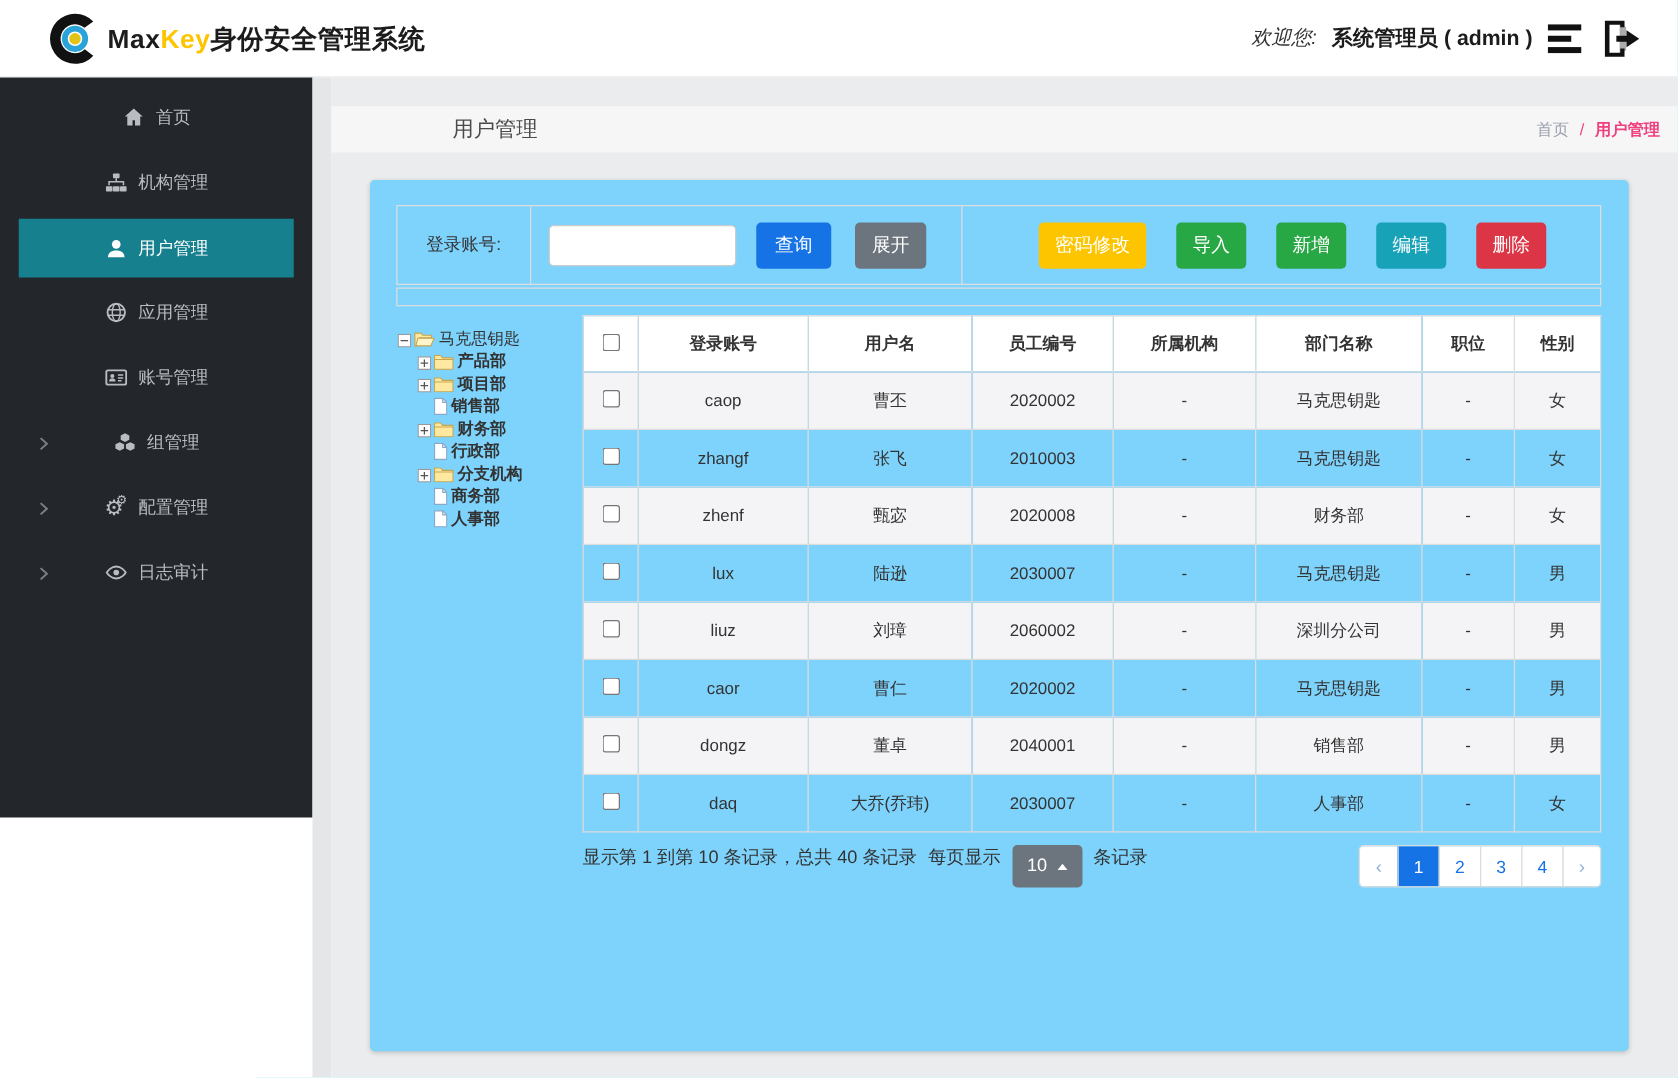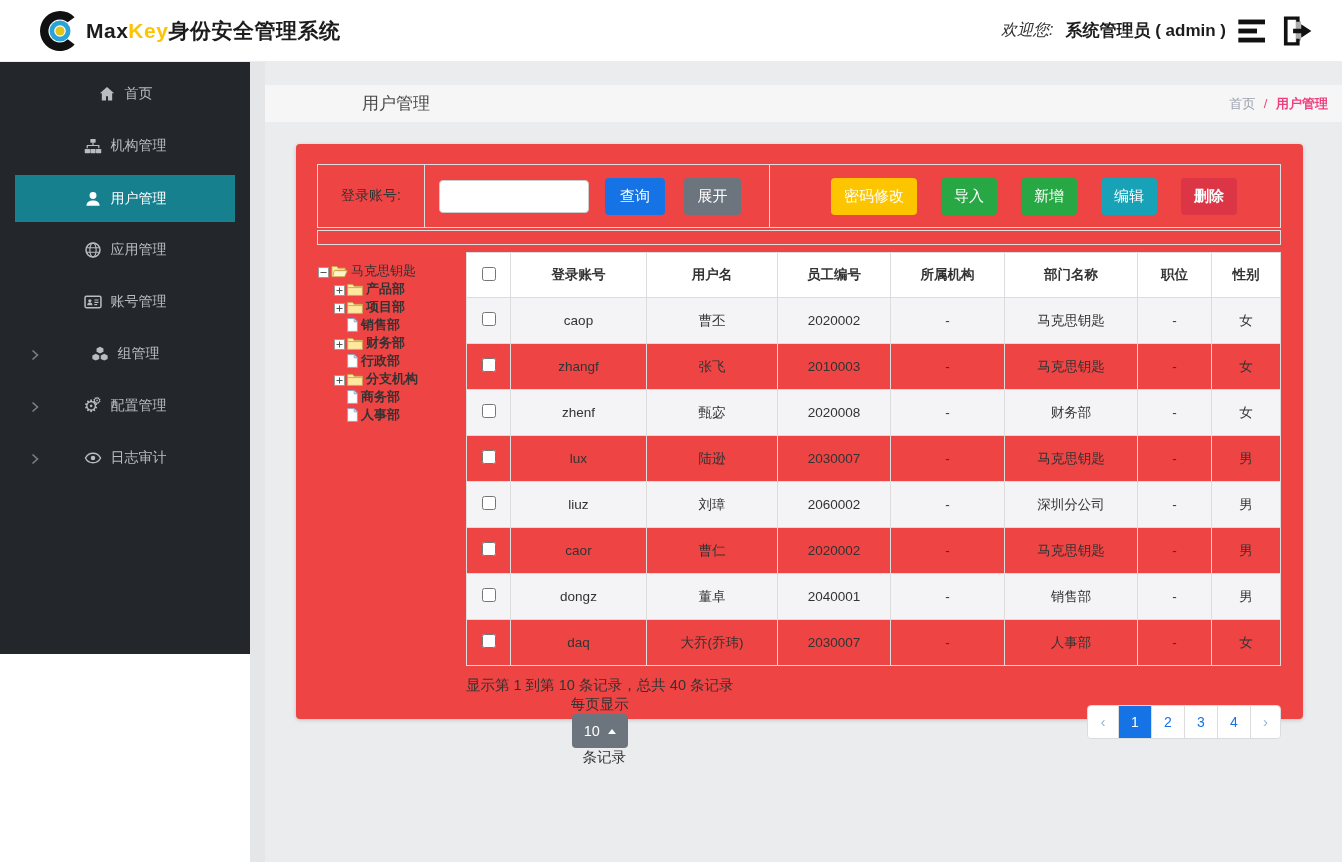--- a/index.html
+++ b/index.html
@@ -39,21 +39,21 @@
   
   .page-head { height:37px; margin-top:23px; background:#f6f6f7; display:flex;
     align-items:center; padding:0 14px 0 97px; }
   .page-title { font-size:17px; color:#4a4a4a; }
   .breadcrumb { margin-left:auto; font-size:13px; }
   .crumb-home { color:#9aa1ac; cursor:pointer; }
   .crumb-sep { color:#ef3f7e; margin:0 5px; }
   .crumb-cur { color:#ef3f7e; font-weight:bold; }
 
   
-  .card { margin:22px 39px 0 31px; height:575px; background:#ef4444; border-radius:4px;
+  .card { margin:22px 39px 0 31px; height:697px; background:#7dd3fc; border-radius:4px;
     box-shadow:0 1px 4px rgba(0,0,0,.18); padding:20px 22px 0 21px; }
 
   .search-panel { height:64px; border:1px solid #ddd; display:flex; align-items:center; }
   .search-label-cell { width:107px; align-self:stretch; display:flex; align-items:center;
     justify-content:center; border-right:1px solid #ddd; font-size:14px; color:#333; }
   .search-input { margin-left:14px; width:150px; height:33px; border:1px solid #ccc;
     border-radius:4px; padding:0 8px; font-size:14px; font-family:inherit; }
   .btn { border:none; border-radius:4px; color:#fff; font-size:15px; height:37px;
     cursor:pointer; font-family:inherit; }
   .btn-query { width:60px; margin-left:16px; background:#1673e6; }
@@ -78,21 +78,21 @@
   th,td { border:1px solid #dcdcdc; text-align:center; color:#333; overflow:hidden; }
   th { height:45px; font-size:13.5px; font-weight:bold; background:#fff; }
   td { height:46px; font-size:13.5px; }
   tbody tr:nth-child(odd) { background:#f4f4f6; }
   input[type=checkbox] { width:14px; height:14px; cursor:pointer; }
   .c0{width:44px;} .c1{width:136px;} .c2{width:131px;} .c3{width:113px;}
   .c4{width:114px;} .c5{width:133px;} .c6{width:74px;} .c7{width:auto;}
 
   
   .table-footer { display:flex; align-items:center; margin-top:10px; }
-  .footer-text { font-size:14.5px; color:#333; display:flex; align-items:center;flex-direction:column; }
+  .footer-text { font-size:14.5px; color:#333; display:flex; align-items:flex-start; }
   .footer-text .seg { margin-right:9px; }
   .perpage-btn { background:#6c757d; color:#fff; border:none; border-radius:4px;
     height:34px; padding:0 12px; font-size:14.5px; display:inline-flex; align-items:center;
     cursor:pointer; font-family:inherit; margin-right:9px; }
   .caret-up { width:0; height:0; border-left:4px solid transparent;
     border-right:4px solid transparent; border-bottom:5px solid #fff; margin-left:8px; }
   .pagination { margin-left:auto; display:flex; border:1px solid #dcdcdc;
     border-radius:4px; overflow:hidden; }
   .page-cell { min-width:33px; height:32px; display:flex; align-items:center;
     justify-content:center; font-size:14px; color:#1673e6; background:#fff;
@@ -243,21 +243,21 @@
         <div class="search-label-cell">登录账号:</div>
         <input class="search-input" type="text" value="" style="">
         <button class="btn btn-query">查询</button>
         <button class="btn btn-expand">展开</button>
         <div class="v-div"></div>
         <div class="action-group" id="action-group">
             <button class="btn" style="background: rgb(253, 197, 0);">密码修改</button>
             <button class="btn" style="background: rgb(40, 167, 69);">导入</button>
             <button class="btn" style="background: rgb(40, 167, 69);">新增</button>
             <button class="btn" style="background: rgb(23, 162, 184);">编辑</button>
-            <button class="btn" style="background: rgb(220, 53, 69); font-weight: bold;">删除</button>
+            <button class="btn" style="background: rgb(220, 53, 69);">删除</button>
           </div>
       </div>
       <div class="collapse-strip"></div>
 
       <div class="content-row">
         <div class="tree-col" id="org-tree">
             <div class="tree-row">
               <span class="expander"><svg width="11" height="11" viewBox="0 0 11 11">
                   <rect x=".5" y=".5" width="10" height="10" fill="#fdfdfd" stroke="#9a9a9a"></rect>
                   <path d="M2.5 5.5h6" stroke="#555"></path>

